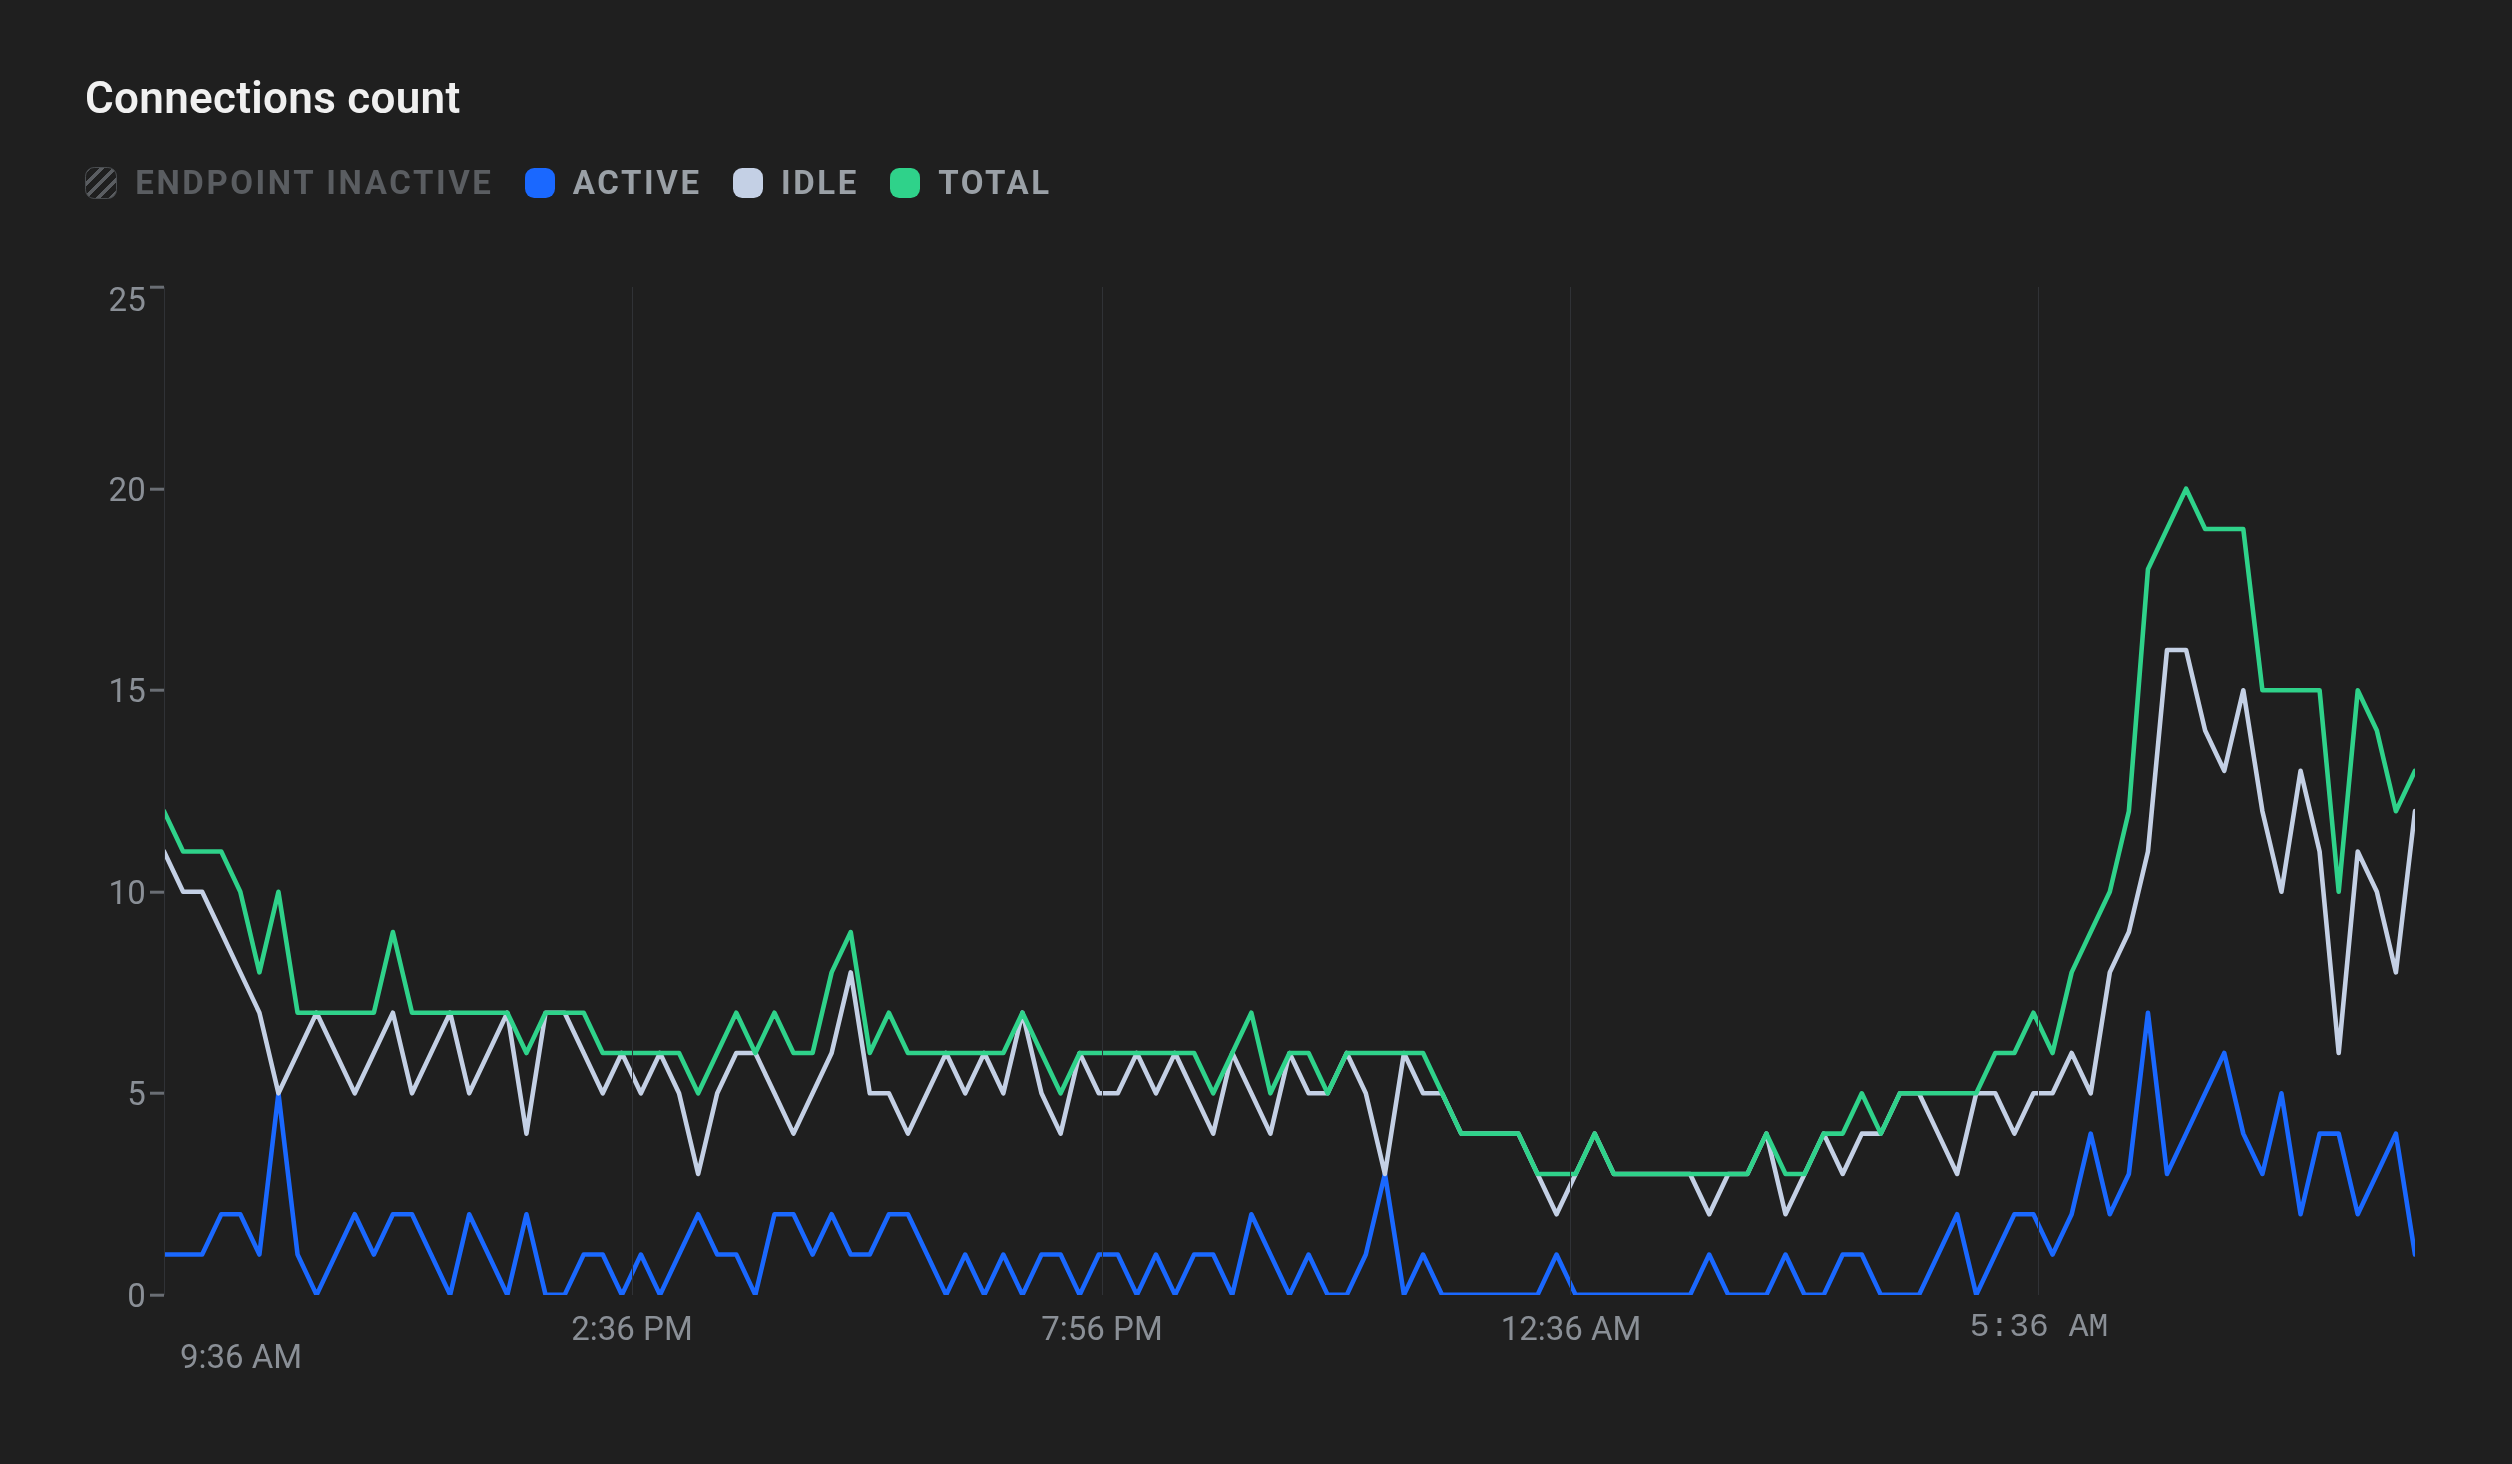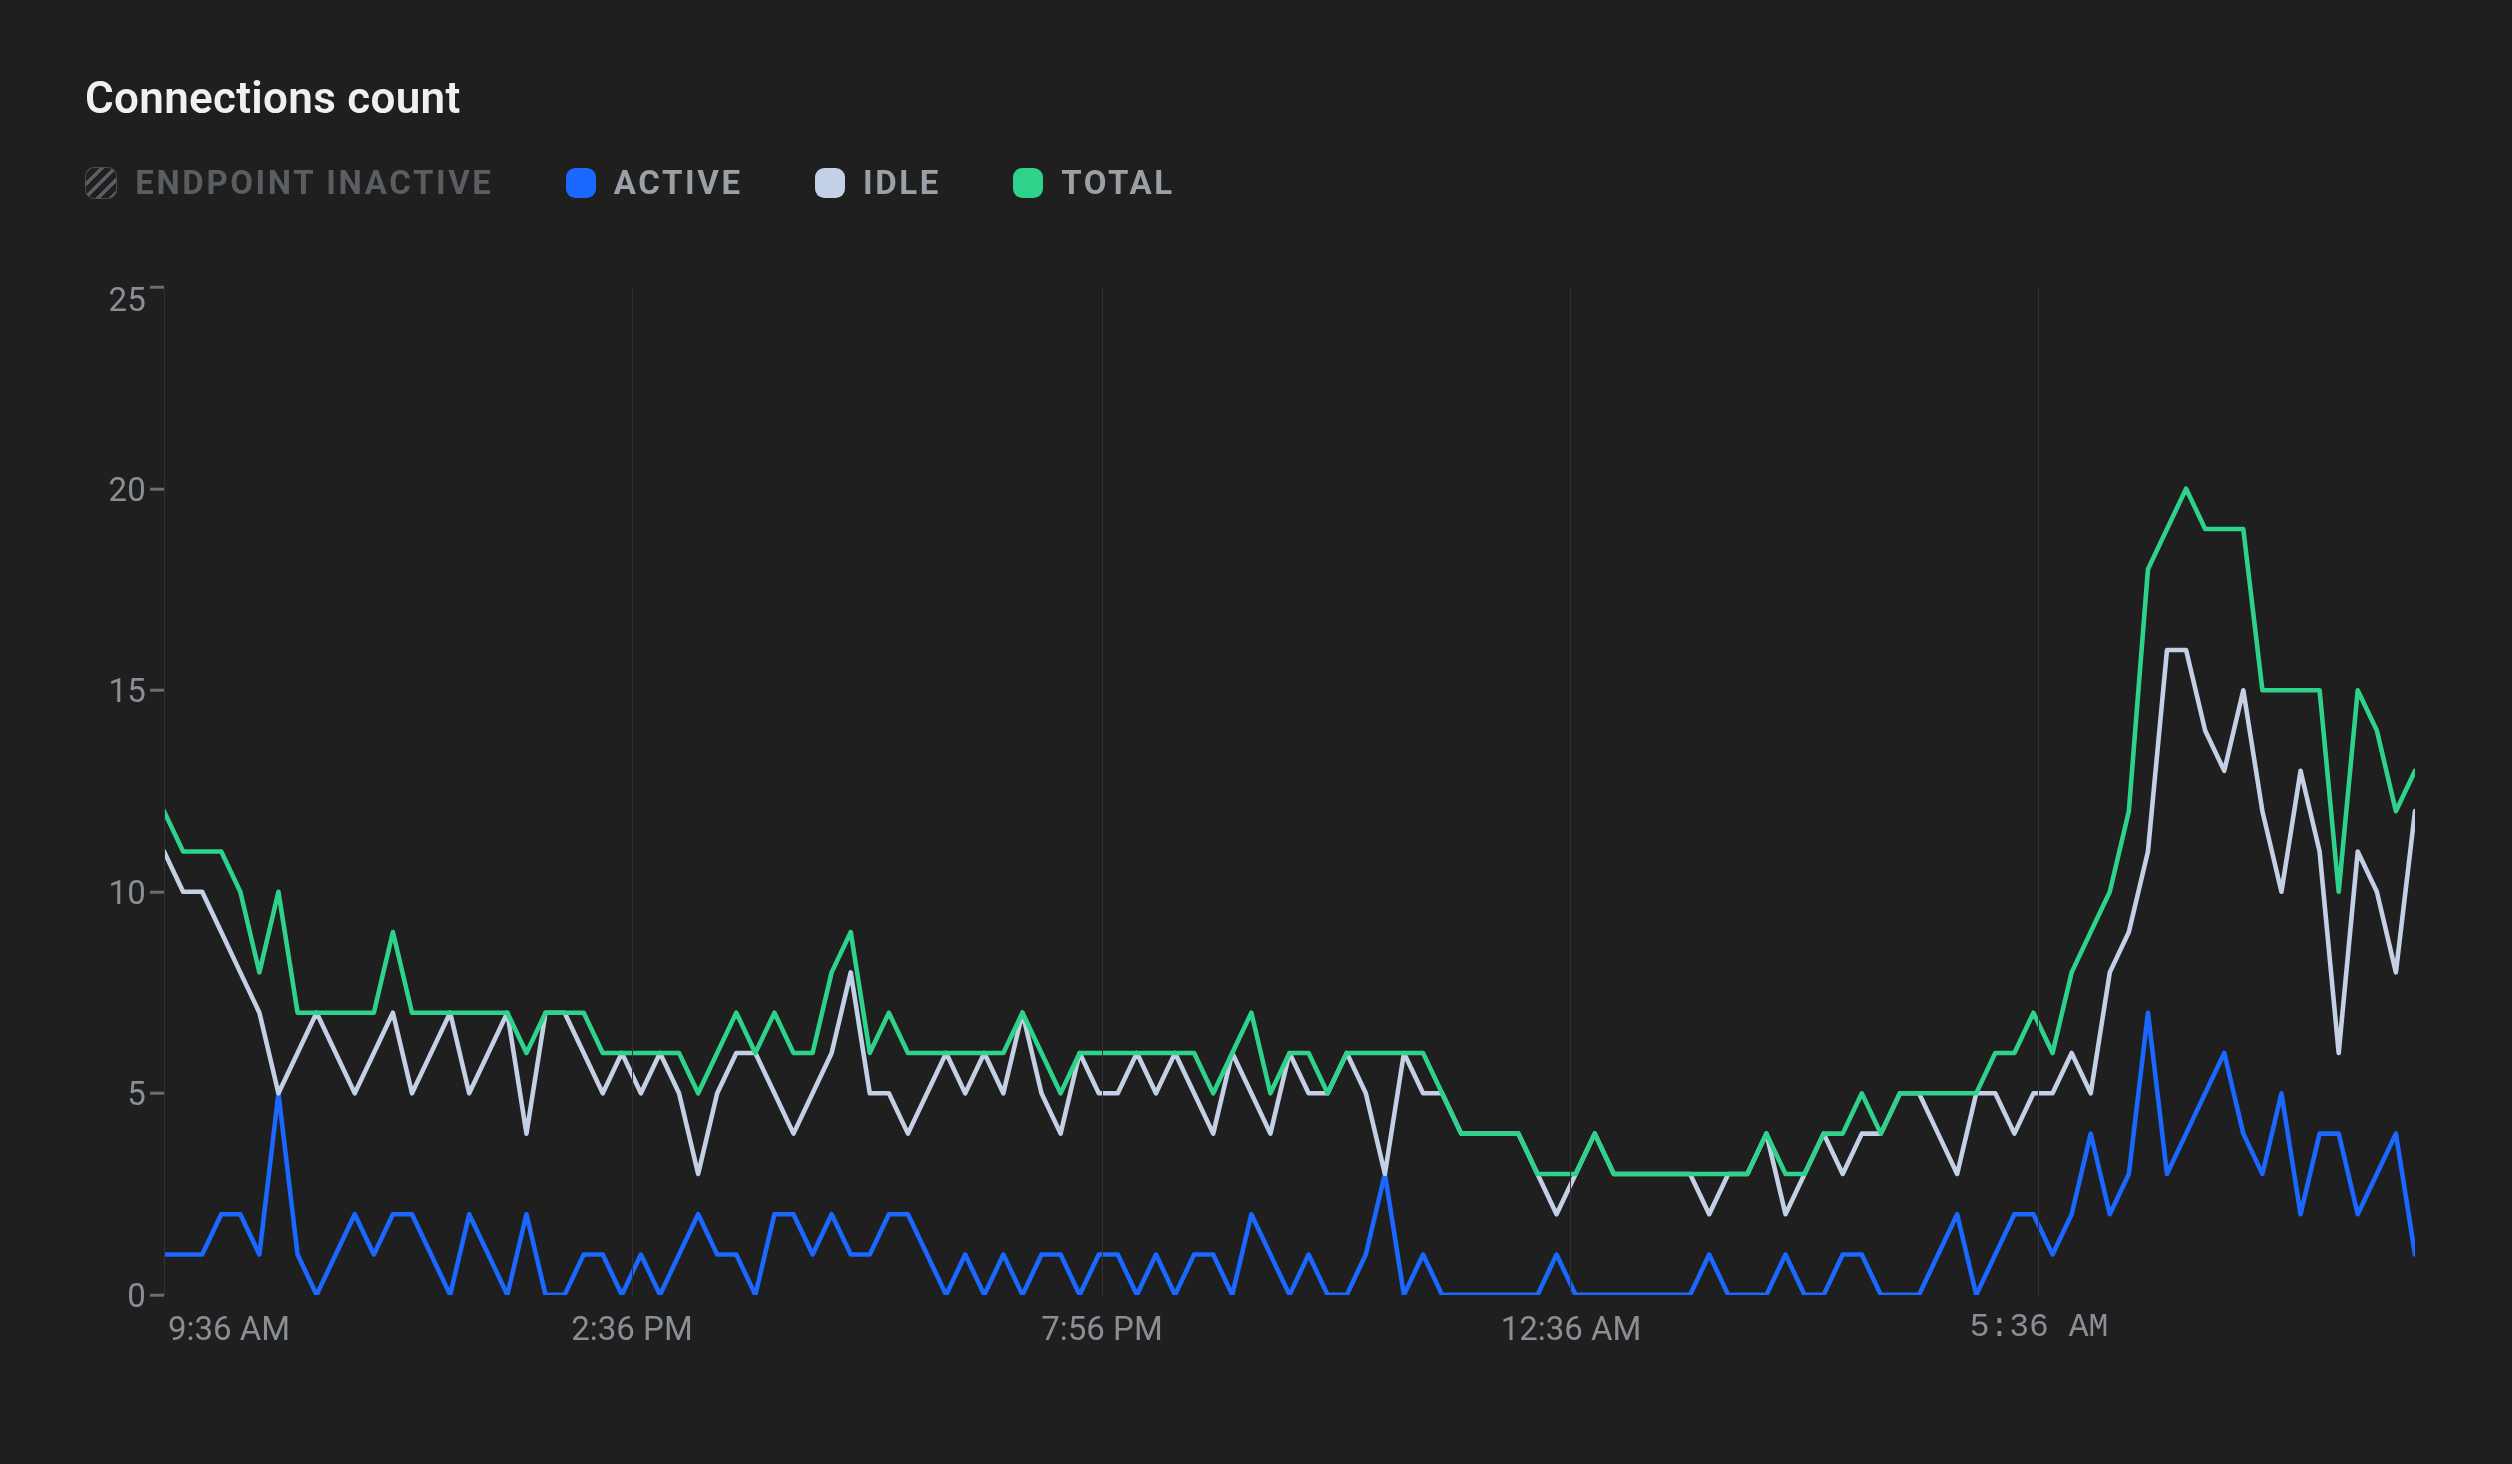--- a/index.html
+++ b/index.html
@@ -1,18 +1,18 @@
 <!DOCTYPE html>
 <html style="font-size:10.5px"><head>
 <meta charset="utf-8">
 <style>
   html,body{margin:0;padding:0;background:#1f1f1f;color:#e2e2e2;font-family:-apple-system,BlinkMacSystemFont,"Segoe UI",Roboto,Helvetica,Arial,sans-serif;}
   .wrap{box-sizing:border-box;width:2512px;height:1465px;padding:72px 79px 79px 85px;}
   .title{font-size:44px;font-weight:600;color:#f0f0f0;letter-spacing:0.3px;margin-bottom:39px;}
-  .legend{display:flex;gap:72px;align-items:center;margin-bottom:85px;}
+  .legend{display:flex;gap:31px;align-items:center;margin-bottom:85px;}
   .legend-item{display:flex;align-items:center;gap:18.3px;font-size:33px;font-weight:700;letter-spacing:2.6px;color:#9aa0a6;cursor:pointer;}
   .legend-item.disabled{color:#5a5d61;}
   .swatch{width:30px;height:30px;border-radius:9.2px;}
   .swatch.hatched{
     background:repeating-linear-gradient(135deg,#5a5d61 0 3.9px,transparent 3.9px 9.2px);
     border:1.3px solid #4a4d50;
   }
   .plot{position:relative;width:2329px;height:1008px;}
   .yaxis{position:absolute;left:0;top:0;bottom:0;width:79px;}
   .ylab{position:absolute;right:18.3px;transform:translateY(-50%);font-size:33px;color:#8a8f96;}
@@ -70,21 +70,21 @@
         <path d="M0.0 800.8 L29.2 862.4 L58.3 862.4 L87.5 862.4 L116.6 924.0 L145.8 1047.2 L174.9 924.0 L204.1 1108.8 L233.2 1108.8 L262.4 1108.8 L291.5 1108.8 L320.7 1108.8 L349.8 985.6 L379.0 1108.8 L408.1 1108.8 L437.3 1108.8 L466.4 1108.8 L495.6 1108.8 L524.7 1108.8 L553.9 1170.4 L583.1 1108.8 L612.2 1108.8 L641.4 1108.8 L670.5 1170.4 L699.7 1170.4 L728.8 1170.4 L758.0 1170.4 L787.1 1170.4 L816.3 1232.0 L845.4 1170.4 L874.6 1108.8 L903.7 1170.4 L932.9 1108.8 L962.0 1170.4 L991.2 1170.4 L1020.3 1047.2 L1049.5 985.6 L1078.6 1170.4 L1107.8 1108.8 L1136.9 1170.4 L1166.1 1170.4 L1195.3 1170.4 L1224.4 1170.4 L1253.6 1170.4 L1282.7 1170.4 L1311.9 1108.8 L1341.0 1170.4 L1370.2 1232.0 L1399.3 1170.4 L1428.5 1170.4 L1457.6 1170.4 L1486.8 1170.4 L1515.9 1170.4 L1545.1 1170.4 L1574.2 1170.4 L1603.4 1232.0 L1632.5 1170.4 L1661.7 1108.8 L1690.8 1232.0 L1720.0 1170.4 L1749.2 1170.4 L1778.3 1232.0 L1807.5 1170.4 L1836.6 1170.4 L1865.8 1170.4 L1894.9 1170.4 L1924.1 1170.4 L1953.2 1232.0 L1982.4 1293.6 L2011.5 1293.6 L2040.7 1293.6 L2069.8 1293.6 L2099.0 1355.2 L2128.1 1355.2 L2157.3 1355.2 L2186.4 1293.6 L2215.6 1355.2 L2244.7 1355.2 L2273.9 1355.2 L2303.1 1355.2 L2332.2 1355.2 L2361.4 1355.2 L2390.5 1355.2 L2419.7 1355.2 L2448.8 1293.6 L2478.0 1355.2 L2507.1 1355.2 L2536.3 1293.6 L2565.4 1293.6 L2594.6 1232.0 L2623.7 1293.6 L2652.9 1232.0 L2682.0 1232.0 L2711.2 1232.0 L2740.3 1232.0 L2769.5 1232.0 L2798.6 1170.4 L2827.8 1170.4 L2856.9 1108.8 L2886.1 1170.4 L2915.3 1047.2 L2944.4 985.6 L2973.6 924.0 L3002.7 800.8 L3031.9 431.2 L3061.0 369.6 L3090.2 308.0 L3119.3 369.6 L3148.5 369.6 L3177.6 369.6 L3206.8 616.0 L3235.9 616.0 L3265.1 616.0 L3294.2 616.0 L3323.4 924.0 L3352.5 616.0 L3381.7 677.6 L3410.8 800.8 L3440.0 739.2 " class="series" stroke="#2fd28a"></path>
       </svg>
     <div id="gridv">
         <div class="gridv" style="left: 79px;"></div>
         <div class="gridv" style="left: 547px;"></div>
         <div class="gridv" style="left: 1017px;"></div>
         <div class="gridv" style="left: 1485px;"></div>
         <div class="gridv" style="left: 1953px;"></div>
       </div>
     <div class="xaxis" id="xaxis">
-        <div class="xlab first" style="left: 4px;">9:36 AM</div>
+        <div class="xlab first" style="left: 16px; margin-top: 28px;">9:36 AM</div>
         <div class="xlab" style="left: 468px;">2:36 PM</div>
         <div class="xlab" style="left: 938px;">7:56 PM</div>
         <div class="xlab" style="left: 1407px;">12:36 AM</div>
         <div class="xlab" style="left: 1875px; font-family: Liberation Mono, monospace;">5:36 AM</div>
       </div>
   </div>
 </div>
 
 
 </body></html>

